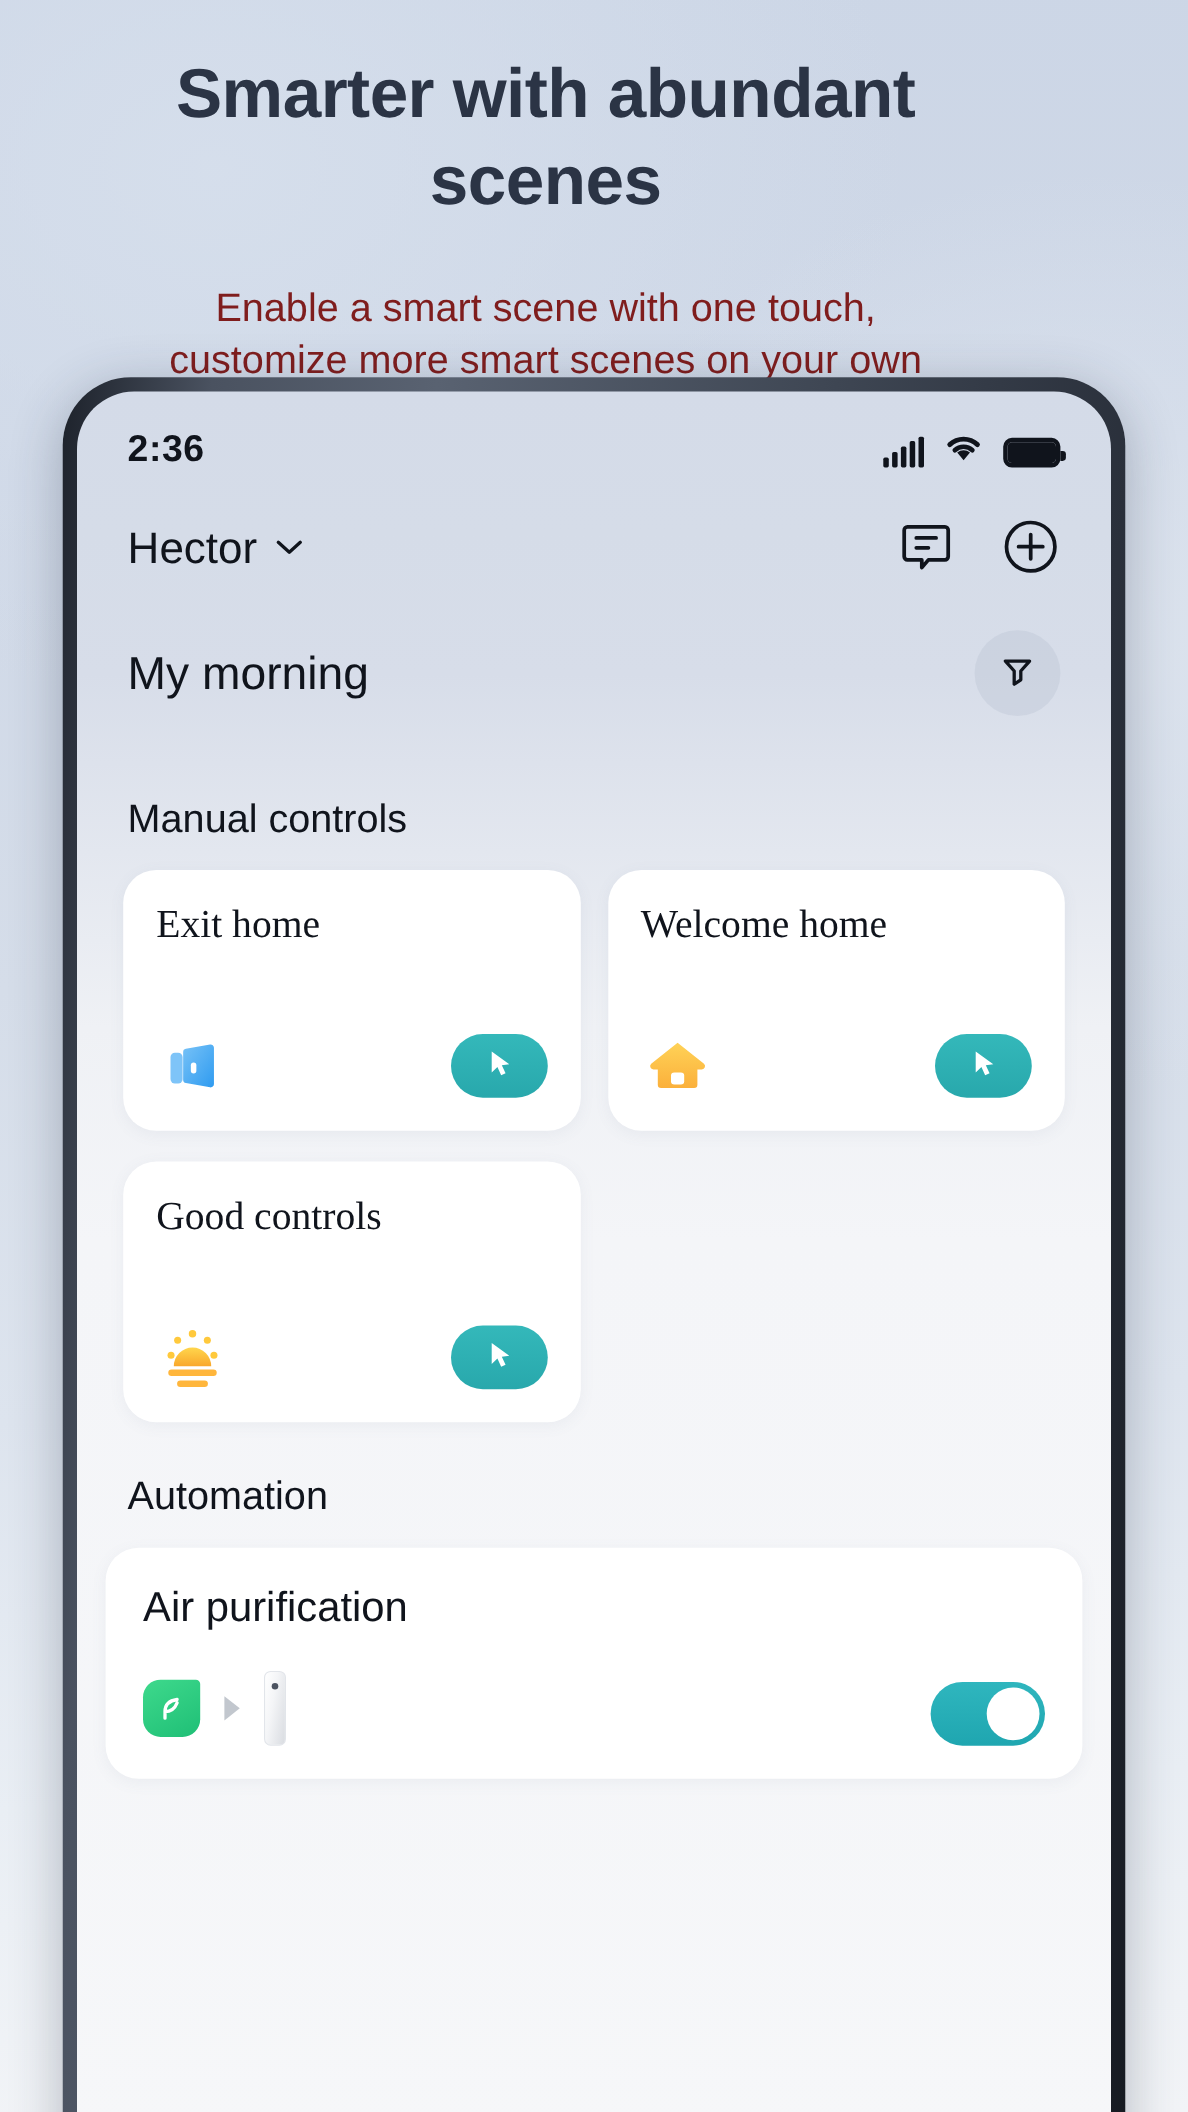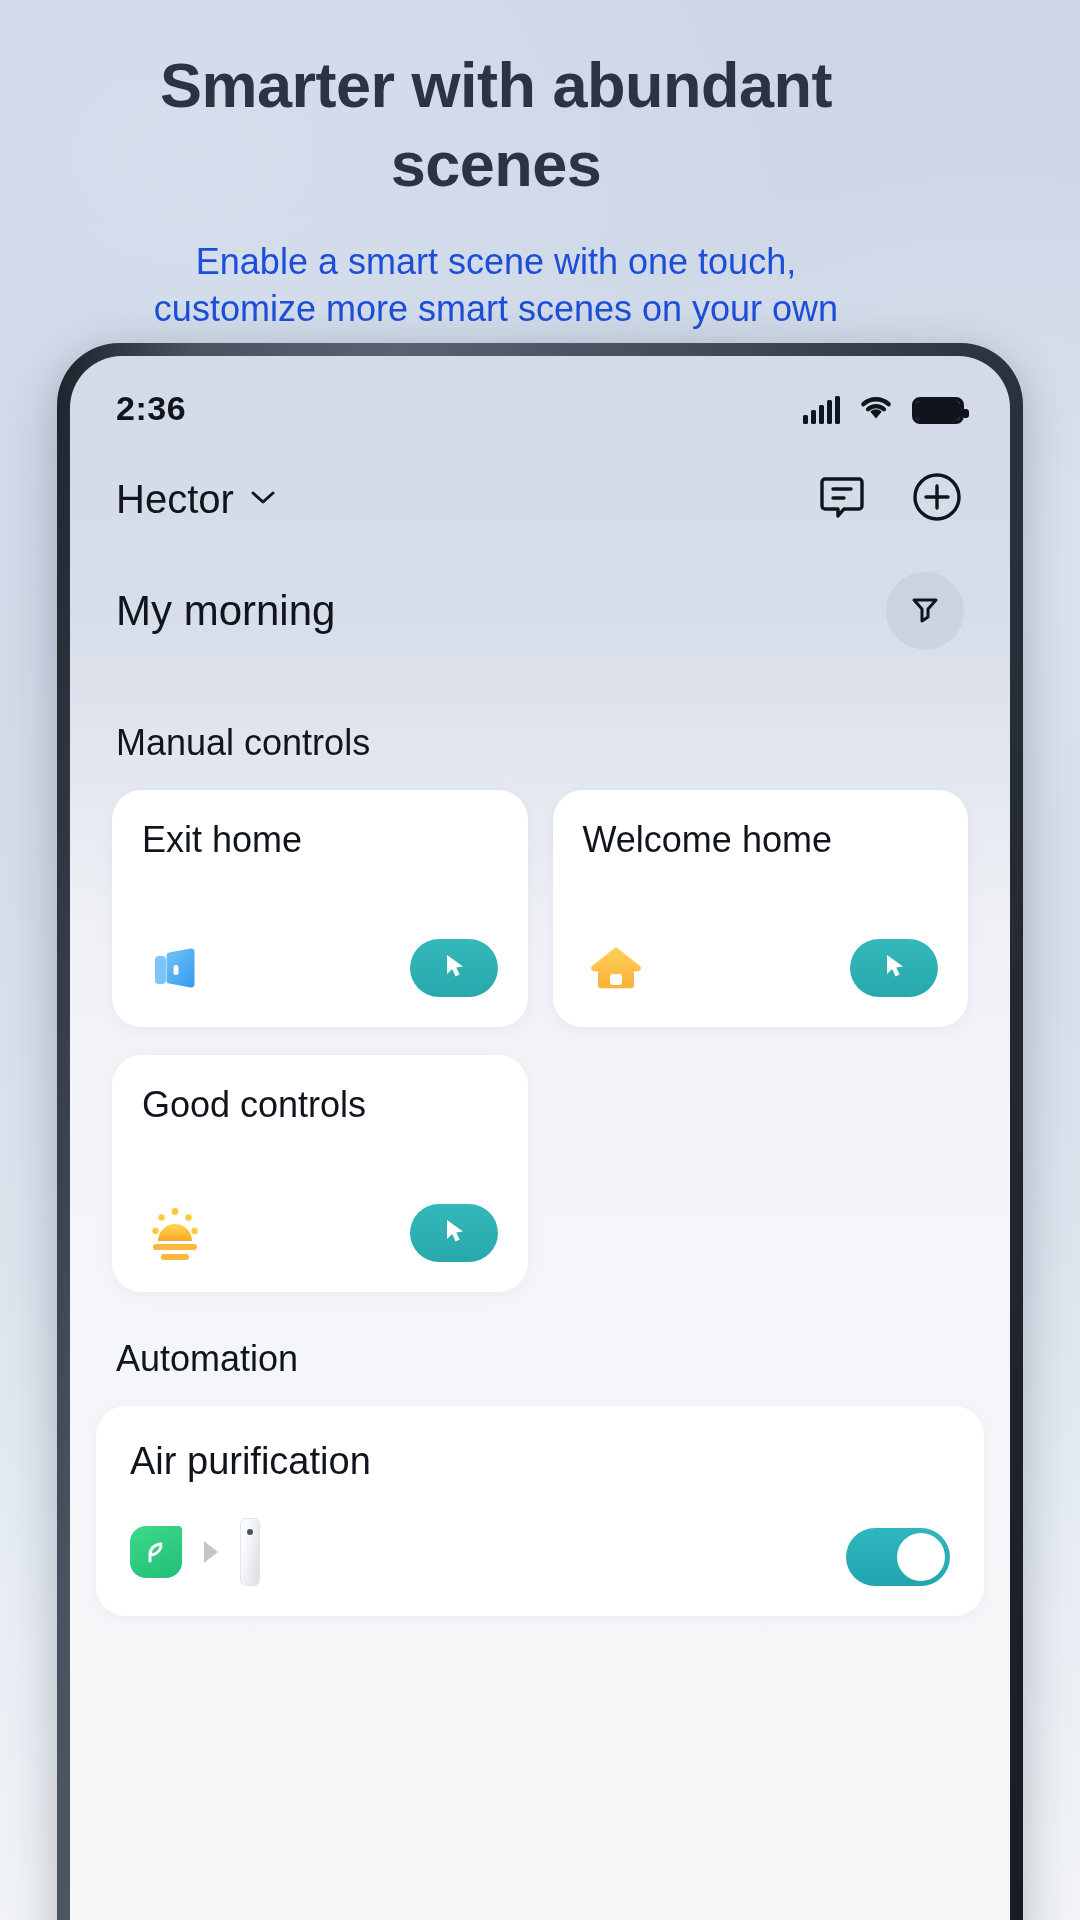--- a/index.html
+++ b/index.html
@@ -20,24 +20,24 @@
   .promo { width: 992px; padding-top: 46px; text-align: center; }
   .promo-title {
     font-size: 63px;
     font-weight: 700;
     line-height: 1.26;
     color: #2b3445;
     letter-spacing: -0.5px;
     padding: 0 108px;
   }
   .promo-sub {
-    margin-top: 34px;
+    margin-top: 52px;
     font-size: 36px;
     line-height: 1.3;
-    color: #1d4ed8;
+    color: #7f1d1d;
     padding: 0 110px;
   }
 
   
   .phone {
     position: absolute;
     left: 57px; top: 343px;
     width: 966px; height: 1620px;
     border-radius: 62px 62px 0 0;
     background: linear-gradient(96deg, #1d222b 0%, #4a5260 12%, #596271 30%, #3e4653 62%, #2a303b 86%, #161a21 100%);
@@ -112,21 +112,21 @@
     padding: 0 42px;
   }
   .scene-card {
     background: #ffffff;
     border-radius: 30px;
     height: 237px;
     padding: 30px 30px 26px 30px;
     display: flex; flex-direction: column; justify-content: space-between;
     box-shadow: 0 3px 14px rgba(100,115,140,0.07);
   }
-  .scene-name { font-size: 36px; color: #10141c; line-height: 1.1; }
+  .scene-name { font-size: 36px; color: #10141c; line-height: 1.1; font-family: Liberation Serif, serif; }
   .scene-bottom { display: flex; align-items: center; justify-content: space-between; }
   .scene-icon { width: 66px; height: 66px; display: flex; align-items: center; justify-content: center; }
   .run-btn {
     width: 88px; height: 58px; border-radius: 29px;
     background: linear-gradient(180deg, #34b8ba 0%, #28a8ac 100%);
     display: flex; align-items: center; justify-content: center;
   }
 
   
   .auto-wrap { padding: 0 26px; }

